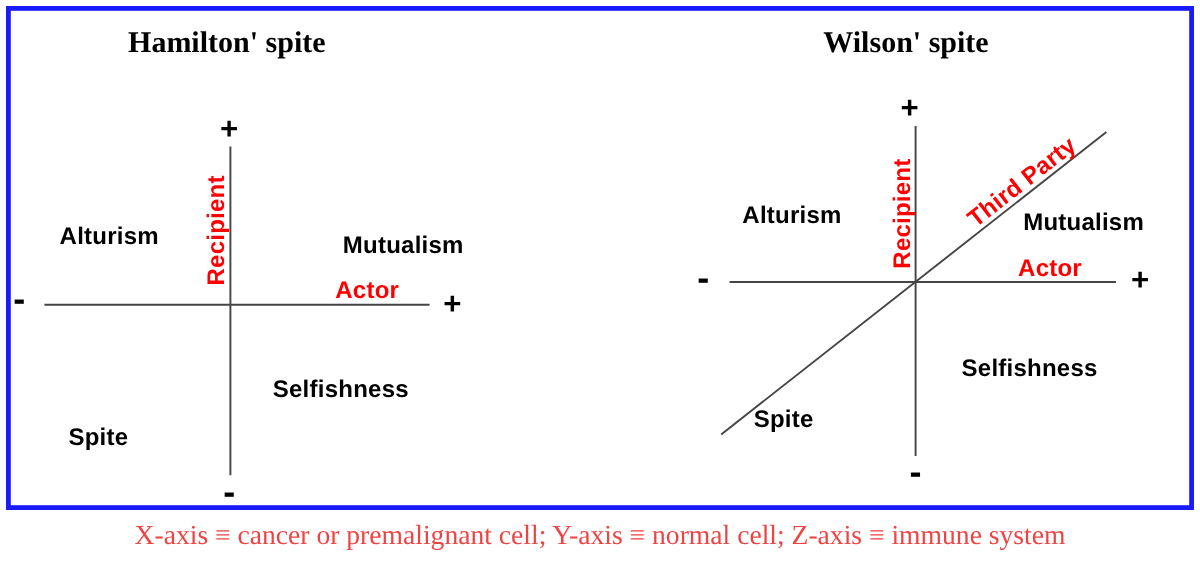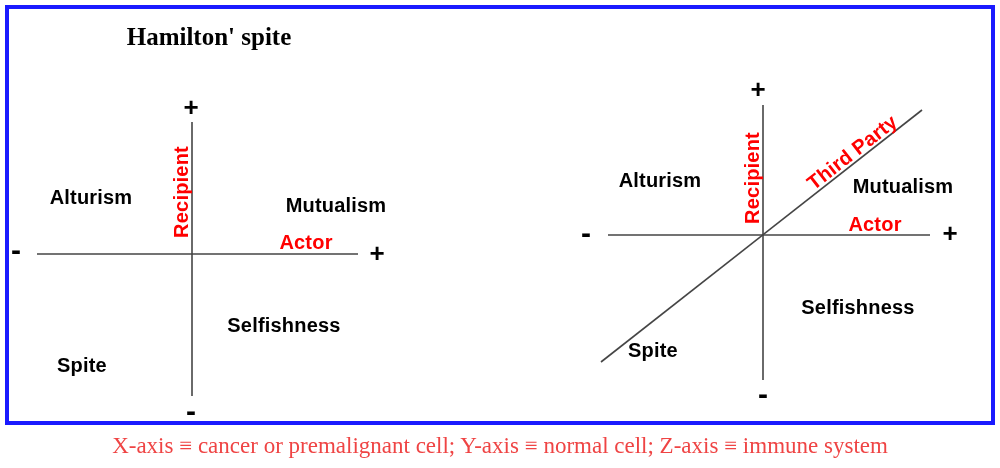--- a/index.html
+++ b/index.html
@@ -39,21 +39,20 @@
     position: absolute;
     transform: translate(-50%, -50%);
     white-space: nowrap;
     line-height: 1;
     color: var(--label, #000000);
   }
   .title {
     font-family: "Liberation Serif", serif;
     font-weight: bold;
     font-size: 25px;
-    margin-left: 20px;
   }
   .quad {
     font-weight: bold;
     font-size: 20px;
     letter-spacing: 0.2px;
   }
   .red {
     color: var(--accent, #ff0000);
     font-weight: bold;
     font-size: 20px;
@@ -110,20 +109,21 @@
   <div class="t sign-plus" style="left:377px; top:253px;">+</div>
 
   <div class="t red rot90" style="left:181px; top:192px;">Recipient</div>
   <div class="t red" style="left:306px; top:242px;">Actor</div>
 
   <div class="t quad" style="left:91px; top:197px;">Alturism</div>
   <div class="t quad" style="left:336px; top:205px;">Mutualism</div>
   <div class="t quad" style="left:284px; top:325px;">Selfishness</div>
   <div class="t quad" style="left:82px; top:365px;">Spite</div>
 
+  <div class="t title" style="left:755px; top:36px;">Wilson' spite</div>
 
   <div class="t sign-plus" style="left:758px; top:89px;">+</div>
   <div class="t sign-minus" style="left:763px; top:394px;">-</div>
   <div class="t sign-minus" style="left:586px; top:233px;">-</div>
   <div class="t sign-plus" style="left:950px; top:233px;">+</div>
 
   <div class="t red rot90" style="left:752px; top:178px;">Recipient</div>
   <div class="t red" style="left:875px; top:224px;">Actor</div>
   <div class="t red rot38" style="left:852px; top:152px;">Third Party</div>
 

